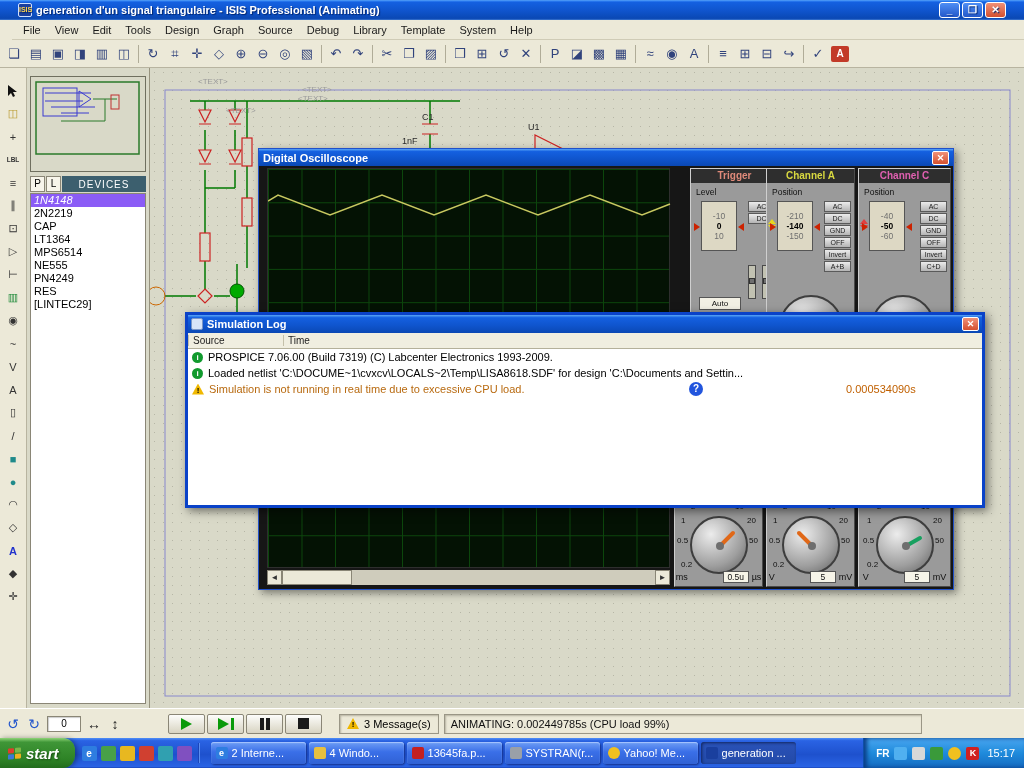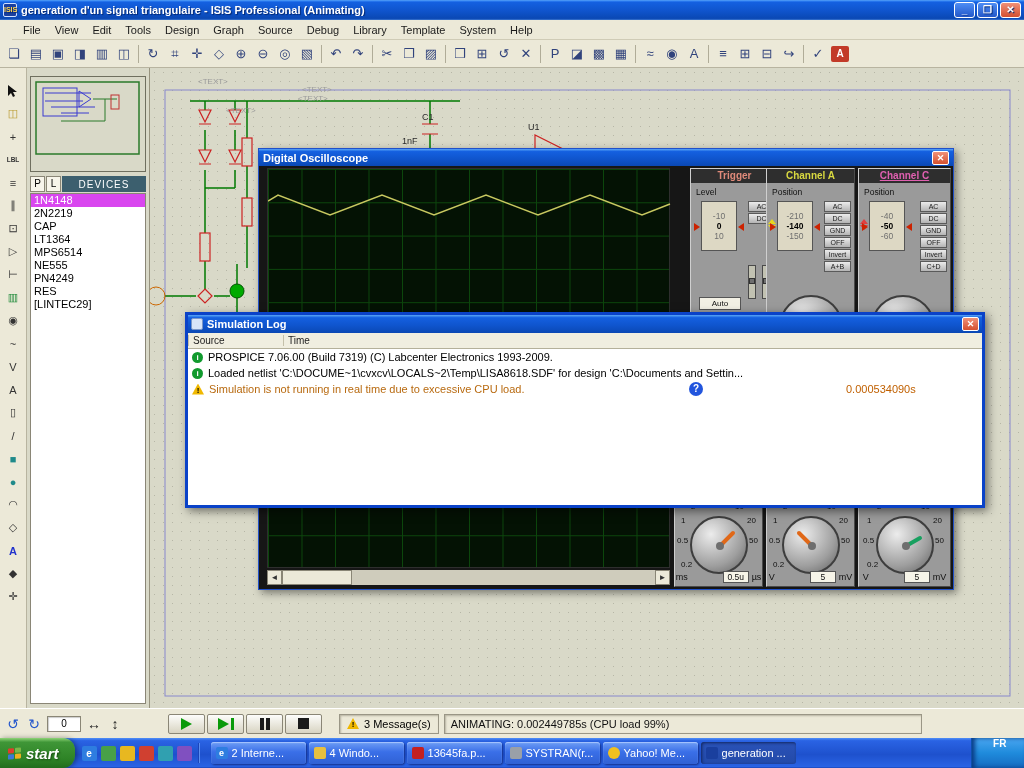--- a/index.html
+++ b/index.html
@@ -1,21 +1,21 @@
 <!DOCTYPE html>
 <html><head>
 <meta charset="utf-8">
 <style>
   * { box-sizing: border-box; margin: 0; padding: 0; }
   html,body { width:1024px; height:768px; overflow:hidden; }
   body { font-family:"Liberation Sans", sans-serif; font-size:11px; }
   .app { position:relative; width:1024px; height:768px; background:#ece9d8; }
 
   
-  .titlebar { height:20px; display:flex; align-items:center; padding:0 3px; gap:4px;
+  .titlebar { height:20px; display:flex; align-items:center; padding:0 18px; gap:4px;
     background:linear-gradient(180deg,#5aa6f7 0%,#2a7af0 6%,#1460e0 12%,#0f54cc 55%,#0a48b4 92%,#3d77d0 100%);
     color:#fff; font-weight:bold; font-size:11px; text-shadow:1px 1px 1px #00256e; }
   .app-icon { width:14px; height:14px; background:#1a3f9e; border:1px solid #cfe0ff; border-radius:2px;
     color:#ffd34d; font-size:7px; font-weight:bold; text-align:center; line-height:12px; }
   .titlebar .title { flex:1; white-space:nowrap; overflow:hidden; }
   .winbtns { display:flex; gap:2px; }
   .wbtn { width:21px; height:16px; border:1px solid #fff; border-radius:3px; color:#fff; font-size:10px;
     line-height:14px; text-align:center; background:linear-gradient(#4e8ef5,#2358c9); font-weight:bold; }
   .wbtn.close { background:linear-gradient(#f09178,#d4502f); }
 
@@ -38,21 +38,21 @@
   .ltbtn.green { color:#1f8a3a; }
   .ltbtn.yellow { color:#b8982a; }
 
   .left-panel { width:123px; display:flex; flex-direction:column; background:#d9d9c8; border-right:1px solid #97937e; }
   .preview { margin:8px 3px 4px 3px; height:96px; background:#d9d9c8; border:1px solid #6f6f5f; position:relative; }
   .dev-header { display:flex; height:16px; margin:0 3px; gap:1px; }
   .pl-btn { width:15px; background:#f7f5ea; border:1px solid #8a8676; font-size:10px; text-align:center; line-height:14px; }
   .dev-title { flex:1; background:#3c5f6e; color:#fff; font-size:10px; display:flex; align-items:center; justify-content:center; letter-spacing:1px; }
   .dev-list { flex:1; margin:1px 3px 4px 3px; background:#fff; border:1px solid #8a8676; font-size:11px; overflow:hidden; }
   .dev-item { height:13px; line-height:13px; padding:0 3px; color:#000; white-space:nowrap; }
-  .dev-item.selected { background:#d946ef; color:#fff; }
+  .dev-item.selected { background:#8b5cf6; color:#fff;font-style:italic; }
 
   .canvas { flex:1; position:relative; background-color:#d9d9c8;
     background-image:radial-gradient(#b6b6a6 0.6px, transparent 1px); background-size:9px 9px; }
   .canvas svg { position:absolute; inset:0; }
 
   
   .scope { position:absolute; left:258px; top:80px; width:696px; height:442px; border:1px solid #2050c8;
     box-shadow:3px 3px 8px rgba(0,0,0,.45); z-index:5; }
   .scope-title { height:17px; display:flex; align-items:center; padding:0 4px;
     background:linear-gradient(180deg,#5aa6f7,#1460e0 15%,#0f54cc 60%,#0a48b4); color:#fff; font-weight:bold; font-size:11px; }
@@ -66,21 +66,21 @@
   .scope-hscroll { position:absolute; left:8px; top:404px; width:403px; height:15px; background:#cfccbc; display:flex; align-items:stretch; }
   .sb-btn { width:15px; background:#ece9d8; border:1px solid #8a8676; font-size:8px; text-align:center; line-height:13px; color:#333; }
   .sb-track { flex:1; position:relative; }
   .sb-thumb { position:absolute; left:0; top:0; width:70px; height:100%; background:#ece9d8; border:1px solid #8a8676; }
 
   .scope-panels { position:absolute; left:415px; top:2px; width:277px; height:419px; }
   .spanel, .spanel2 { position:absolute; background:#9a9a9a; border:1px solid #cfcfcf; border-right-color:#4a4a4a; border-bottom-color:#4a4a4a; }
   .spanel { top:0; height:250px; }
   .spanel2 { top:253px; height:166px; }
   .sphead { height:14px; background:#2e2e2e; font-size:10px; font-weight:bold; text-align:center; line-height:14px; }
-  .h-trig { color:#e08a7a; } .h-cha { color:#d8d840; } .h-chc { color:#e060b0;text-decoration:underline; }
+  .h-trig { color:#e08a7a; } .h-cha { color:#d8d840; } .h-chc { color:#e060b0; }
   .splabel { position:absolute; left:5px; top:18px; font-size:8.5px; color:#101010; }
   .wheel { position:absolute; left:10px; top:32px; width:36px; height:50px; background:#ddd8c4; border:1px solid #555;
     display:flex; flex-direction:column; align-items:center; justify-content:center; font-size:8.5px; color:#6f6f6f; }
   .wheel .mid { color:#000; font-weight:bold; }
   .wa-l { position:absolute; left:-8px; top:21px; width:0; height:0; border-top:4px solid transparent; border-bottom:4px solid transparent; border-left:6px solid #cc2200; }
   .wa-r { position:absolute; right:-8px; top:21px; width:0; height:0; border-top:4px solid transparent; border-bottom:4px solid transparent; border-right:6px solid #cc2200; }
   .sbtns { position:absolute; right:3px; top:32px; width:27px; display:flex; flex-direction:column; gap:1px; }
   .sbtn { height:11px; background:linear-gradient(#ececec,#b4b4b4); border:1px solid #5a5a5a; font-size:7px;
     text-align:center; line-height:9px; color:#1a1a1a; }
   .chev { position:absolute; left:1px; top:50px; display:flex; flex-direction:column; gap:1px; }
@@ -152,21 +152,21 @@
   .quicklaunch { display:flex; align-items:center; gap:4px; padding:0 7px; }
   .ql { width:15px; height:15px; border-radius:2px; color:#fff; font-size:10px; font-weight:bold; text-align:center; line-height:15px; }
   .qsep { width:1px; height:20px; background:#1a45b8; margin:0 2px; box-shadow:1px 0 0 #5c8ef0; }
   .tasks { display:flex; gap:3px; flex:1; padding-left:3px; }
   .taskbtn { width:95px; height:22px; border-radius:3px; display:flex; align-items:center; gap:4px; padding:0 5px; color:#fff;
     font-size:11px; white-space:nowrap; overflow:hidden;
     background:linear-gradient(180deg,#6f9ef5,#3a6fe8 45%,#3061d4); box-shadow:inset 0 1px 1px #a8c6ff, 1px 1px 2px #16328c; }
   .taskbtn.pressed { background:linear-gradient(180deg,#2a52b8,#234aa8); box-shadow:inset 1px 1px 3px #12265e; }
   .ticon { width:12px; height:12px; border-radius:2px; flex:0 0 auto; font-size:9px; font-weight:bold; color:#fff; text-align:center; line-height:12px; }
   .tray { display:flex; align-items:center; gap:5px; height:30px; padding:0 9px 0 12px; color:#fff;
-    background:linear-gradient(180deg,#4aa6f0 0%,#1f8bdc 50%,#156ac0 100%); border-left:1px solid #0d4fa8; box-shadow:inset 3px 0 4px #0a3c86;flex-direction:column; }
+    background:linear-gradient(180deg,#4aa6f0 0%,#1f8bdc 50%,#156ac0 100%); border-left:1px solid #0d4fa8; box-shadow:inset 3px 0 4px #0a3c86; }
   .trico { width:13px; height:13px; border-radius:2px; font-size:9px; font-weight:bold; text-align:center; line-height:13px; color:#fff; }
   .lang { font-size:10px; font-weight:bold; }
   .clock { font-size:11px; margin-left:3px; }
 </style>
 </head>
 <body>
 
 <div class="app">
 
   <div class="titlebar">

